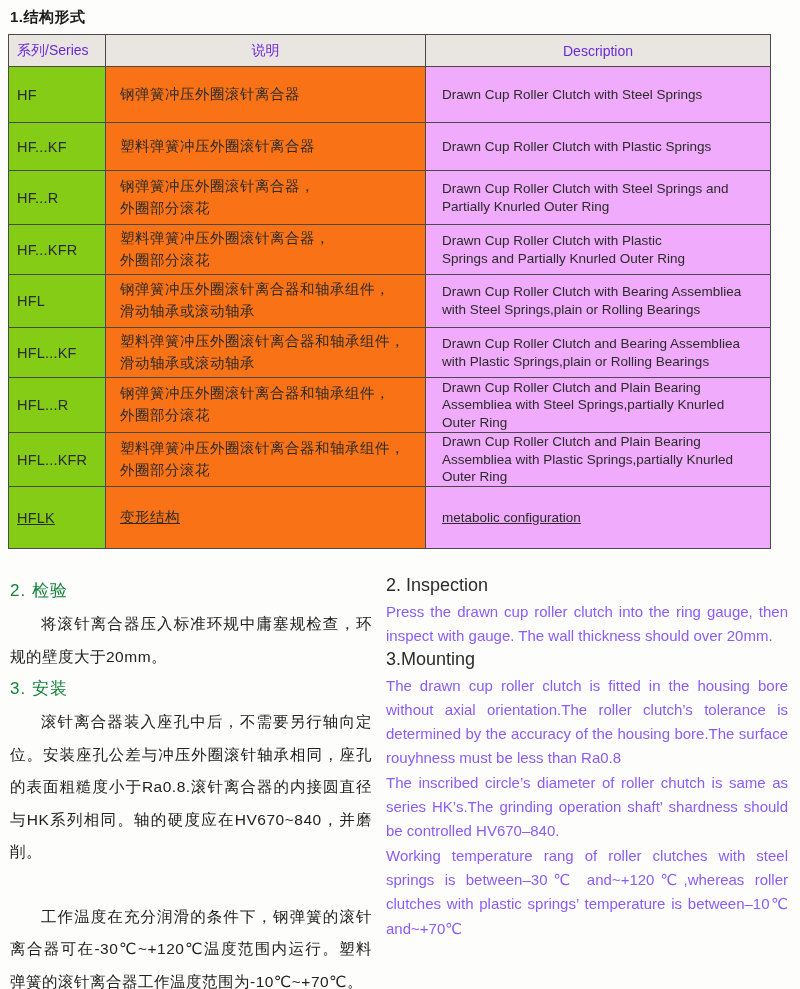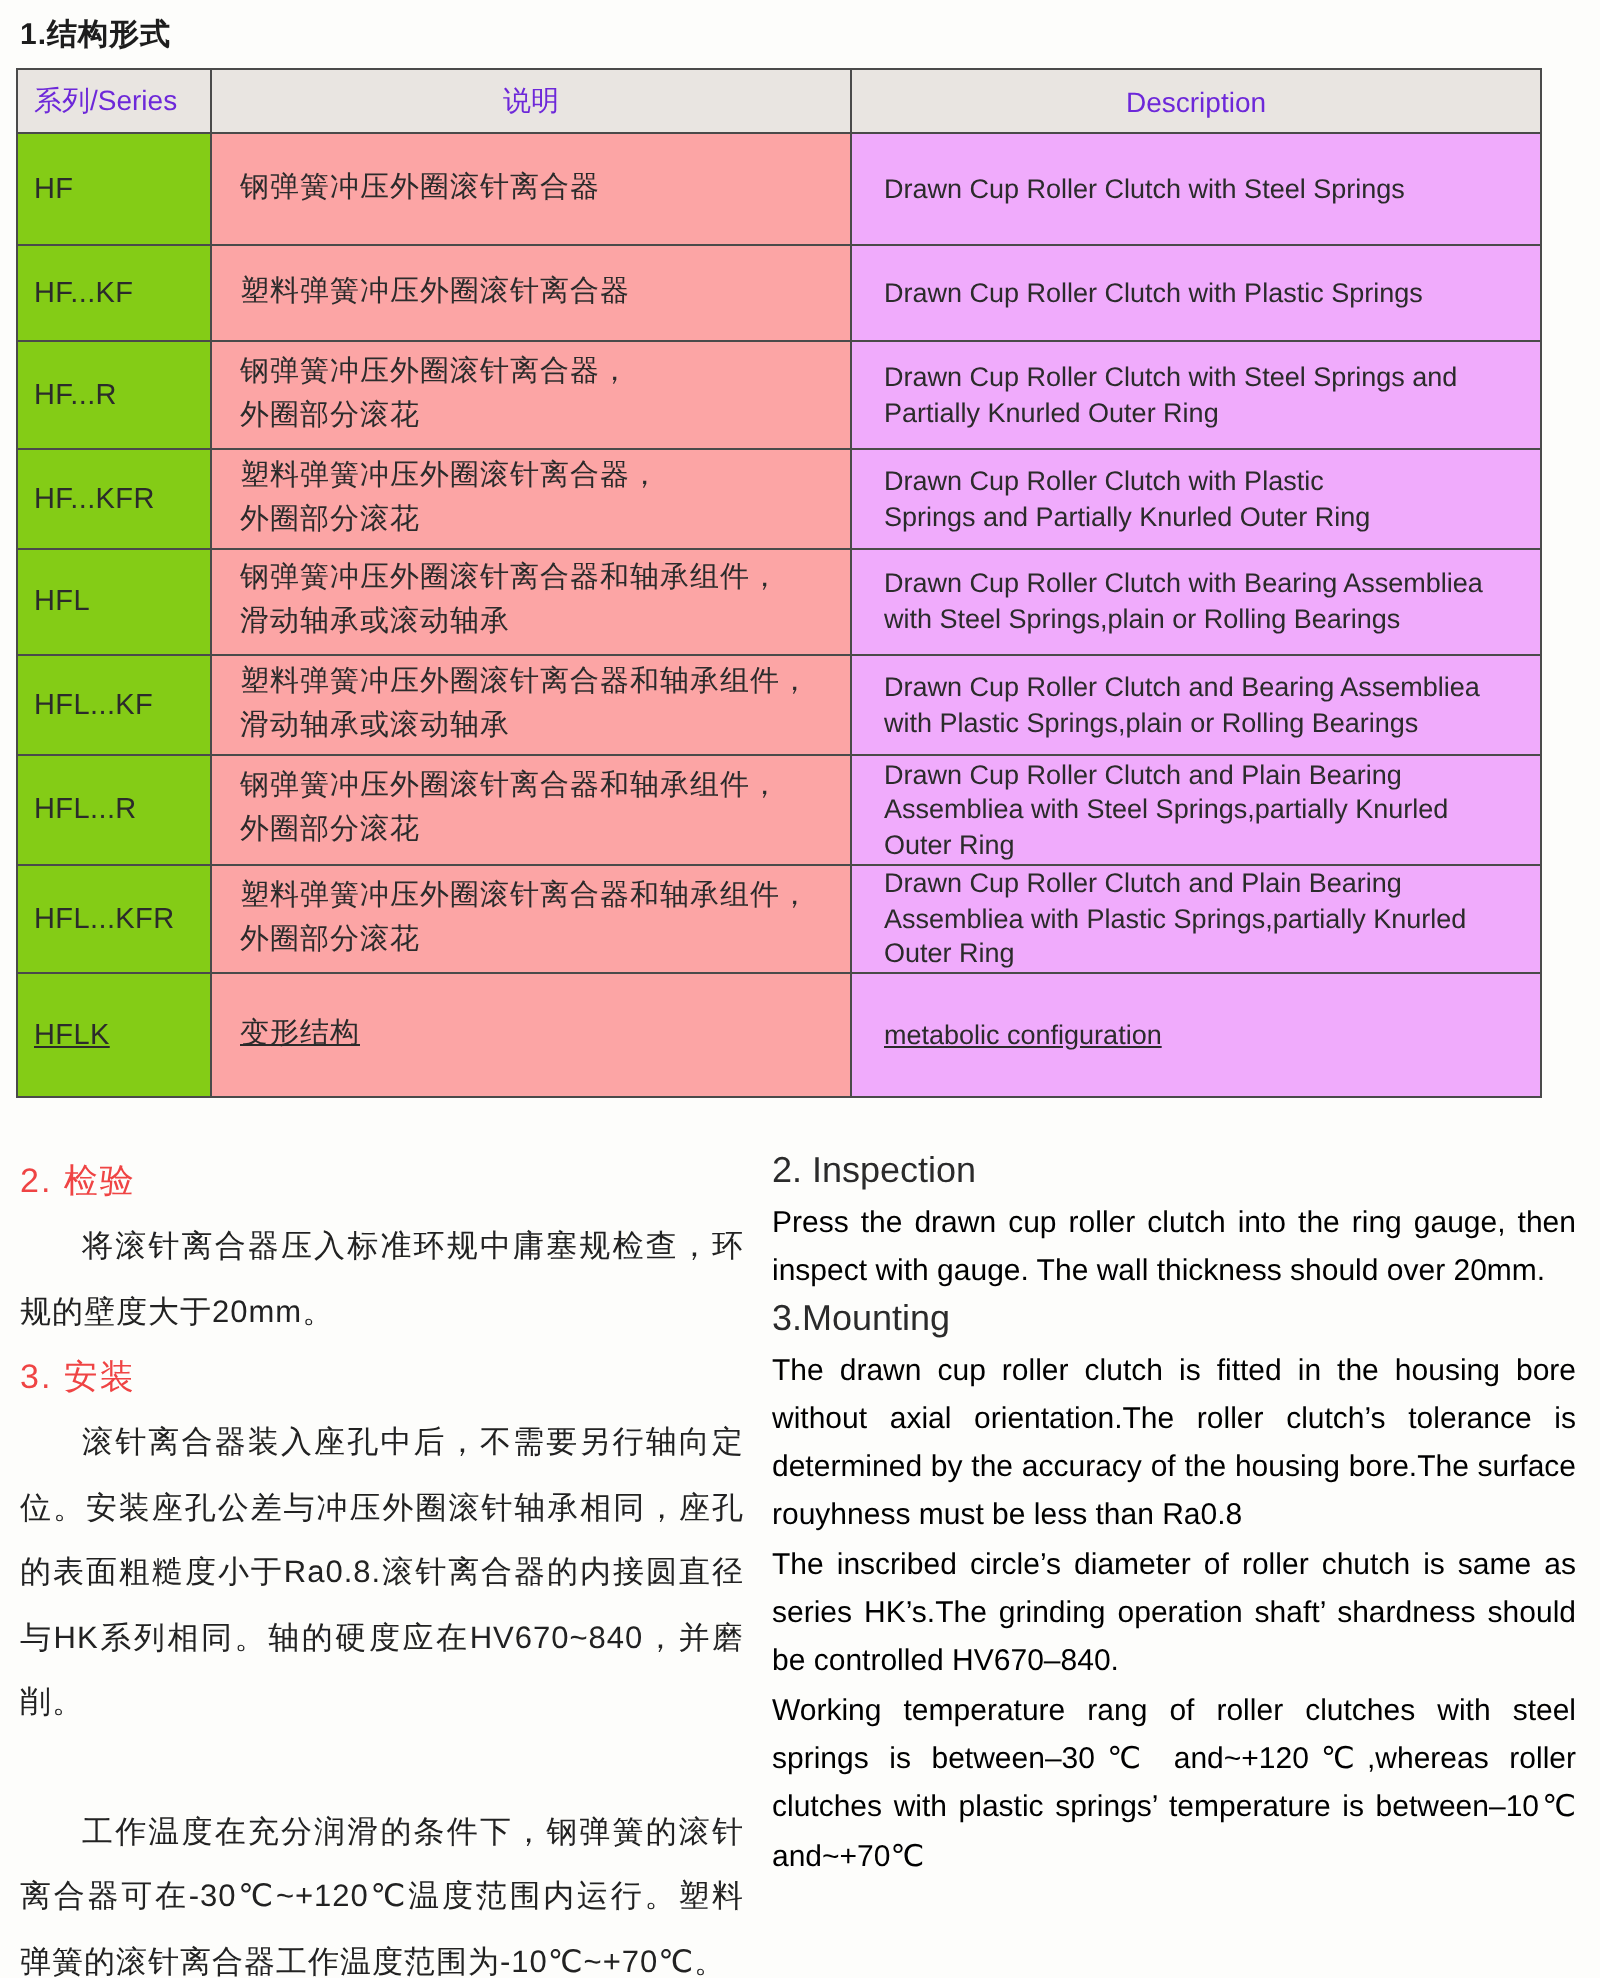--- a/index.html
+++ b/index.html
@@ -34,52 +34,52 @@
   thead tr { height: 32px; }
   thead th { background: #e9e5e1; font-size: 14px; color: #6d28d9; }
   th.h-series { text-align: left; padding-left: 8px; }
   th.h-cn, th.h-en { text-align: center; }
 
   td.series {
     background: #84cc16; font-size: 14.5px; padding-left: 8px;
     letter-spacing: 0.2px;
   }
   td.cn {
-    background: #fca5a5; font-size: 14.5px; padding-left: 14px;
+    background: #f97316; font-size: 14.5px; padding-left: 14px;
     line-height: 1.5; white-space: pre-line; letter-spacing: 0.5px;
   }
   td.en {
     background: #f0abfc; font-size: 13.5px; padding-left: 16px; padding-right: 4px;
     line-height: 1.3; white-space: pre-line;
   }
   tr.r1 { height: 56px; } tr.r2 { height: 48px; } tr.r3 { height: 54px; }
   tr.r4 { height: 50px; } tr.r5 { height: 53px; border-radius: 13px; } tr.r6 { height: 50px; }
   tr.r7 { height: 55px; } tr.r8 { height: 54px; } tr.r9 { height: 62px; text-decoration: underline; }
 
   .columns { display: flex; margin-top: 26px; padding-left: 2px; }
   .col-cn { width: 362px; flex: none; }
   .col-en { flex: 1; margin-left: 14px; padding-right: 2px; }
 
   .col-cn h2 {
-    font-size: 17px; font-weight: normal; color: #ef4444;
+    font-size: 17px; font-weight: normal; color: #15803d;
     margin: 4px 0 6px 0; letter-spacing: 1px;
   }
   .col-cn p {
     font-size: 15.5px; line-height: 2.1; text-align: justify;
     text-indent: 2em; color: #222; letter-spacing: 0.5px;
   }
   .col-cn p.gap { margin-top: 32px; }
 
   .col-en h2 {
     font-size: 18px; font-weight: normal; color: #2b2b2b;
     margin: 0 0 4px 0;
   }
   .col-en p {
     font-size: 15px; line-height: 1.62; text-align: justify;
-    color: #000000;
+    color: #8b5cf6;
   }
 </style>
 </head>
 <body>
 
 <div class="page">
 
   <h1 class="page-title">1.结构形式</h1>
 
   <table class="structure">

